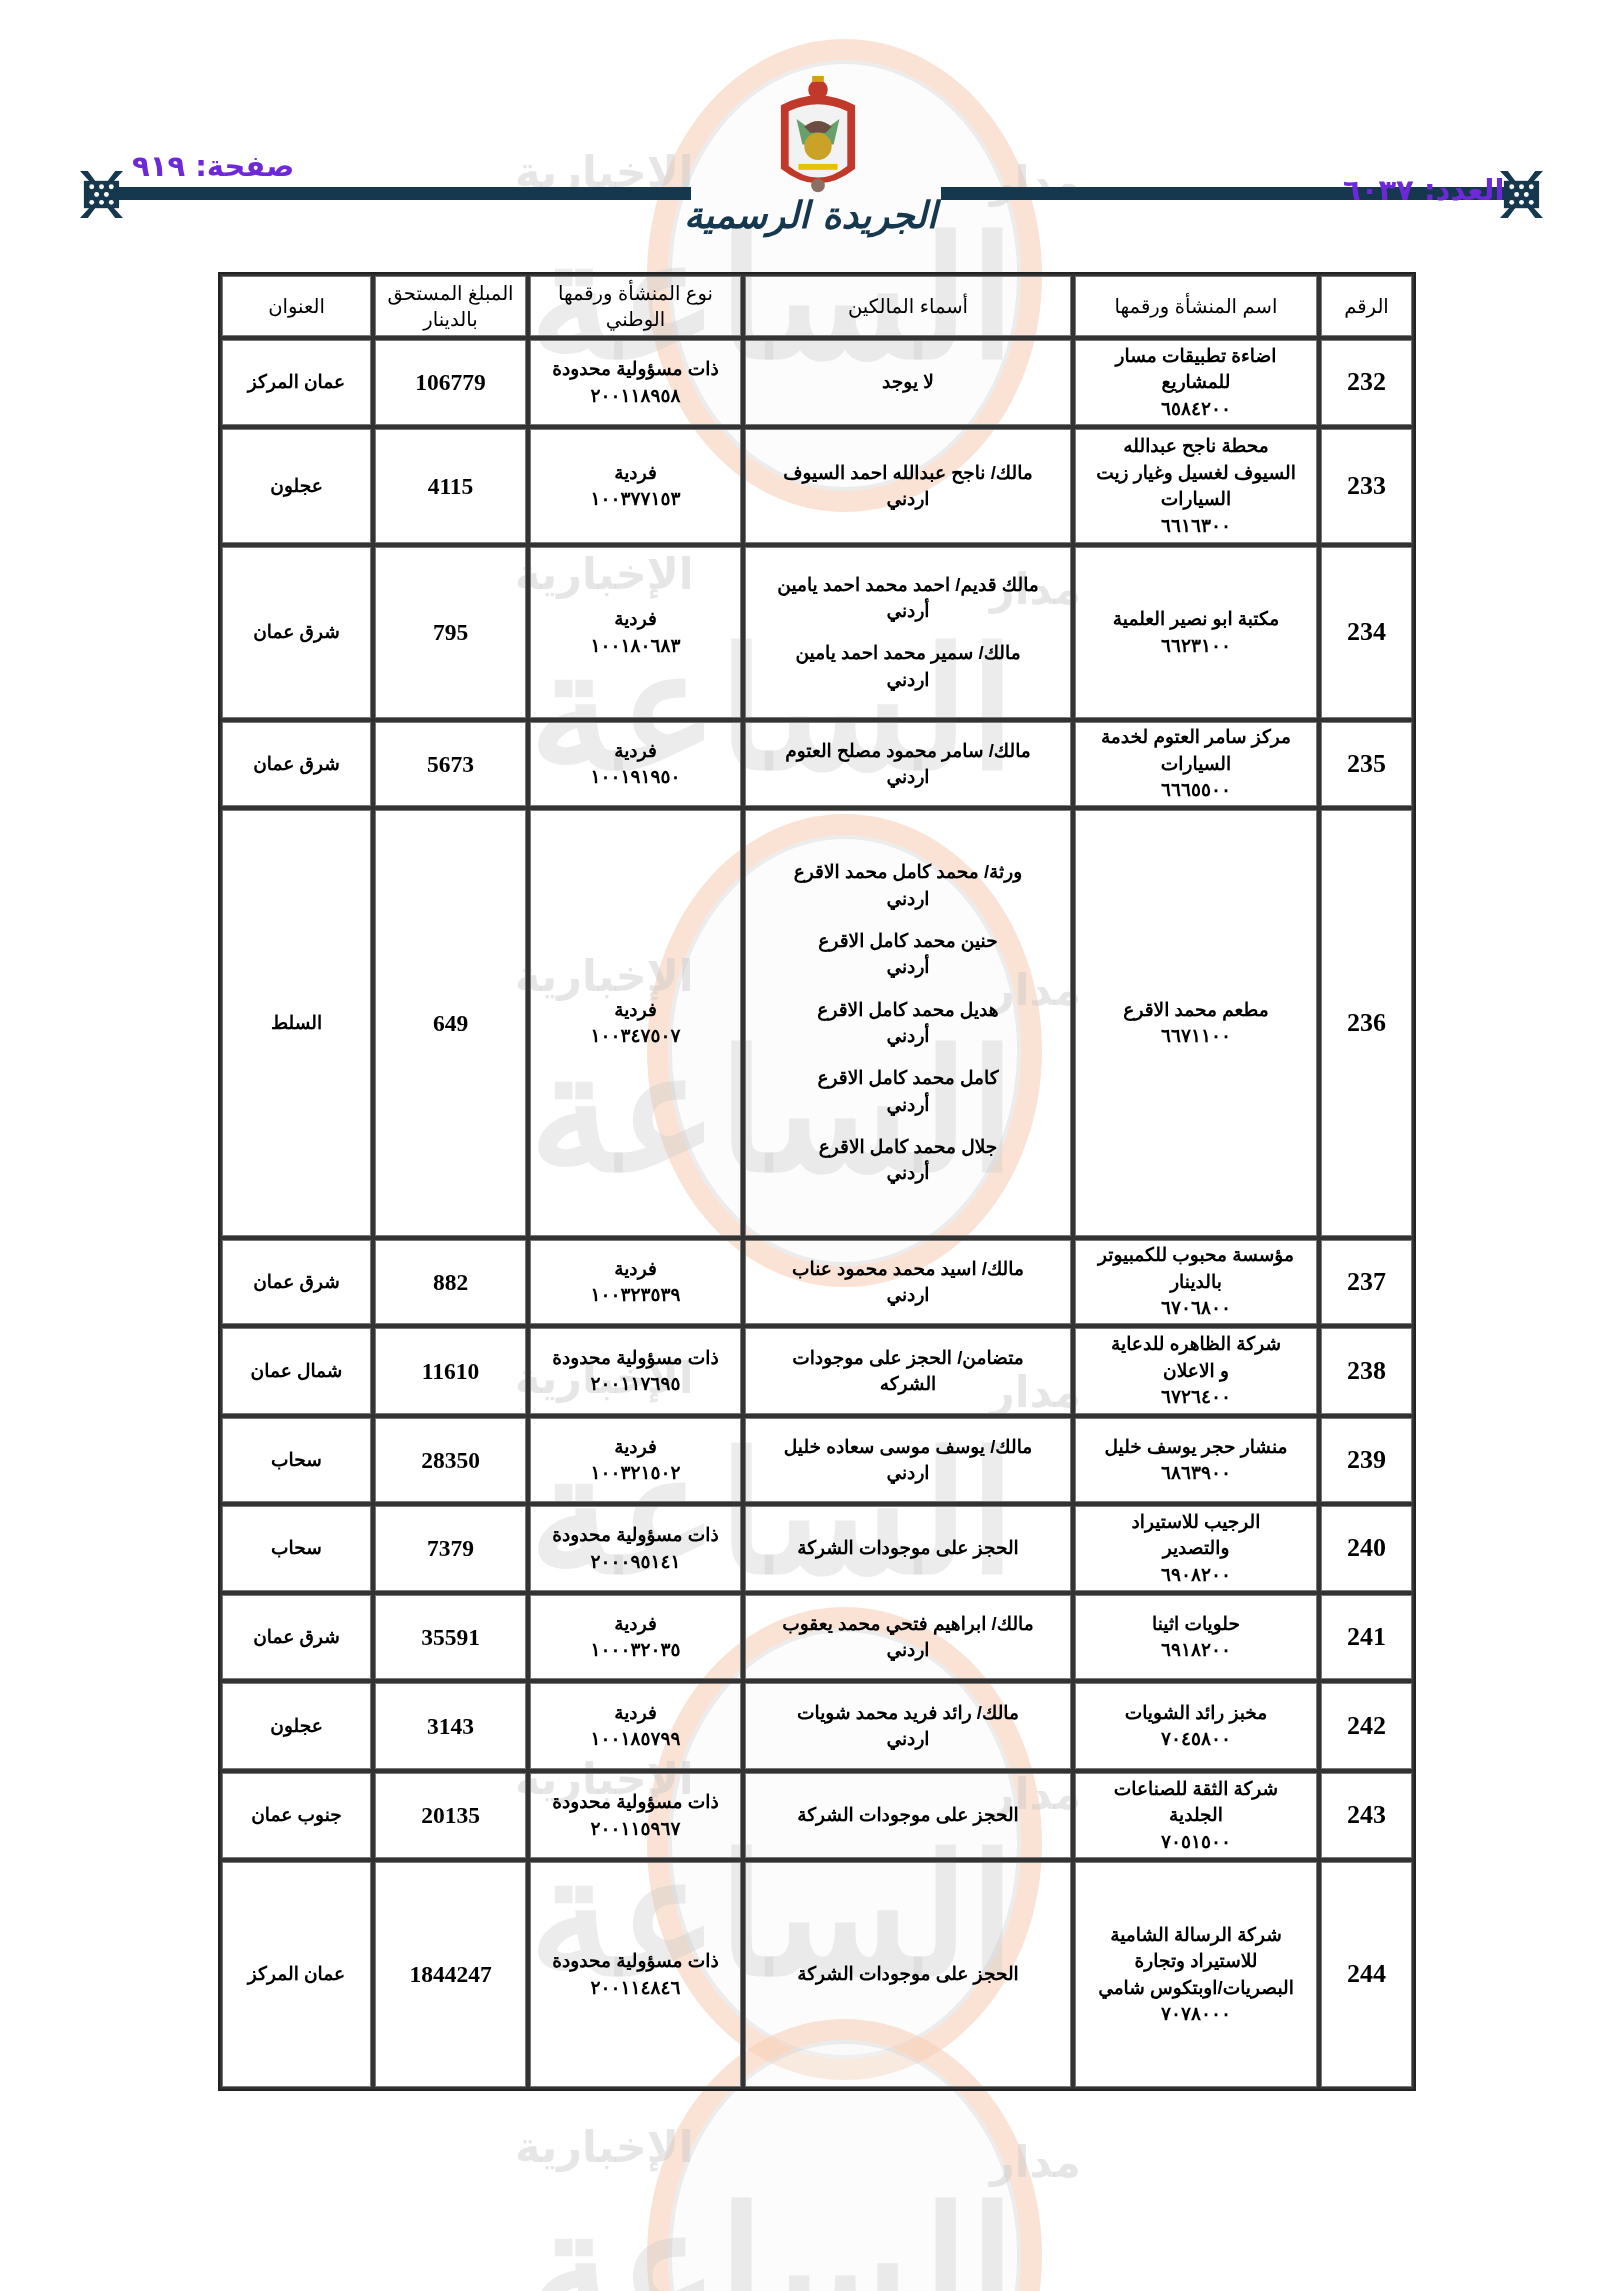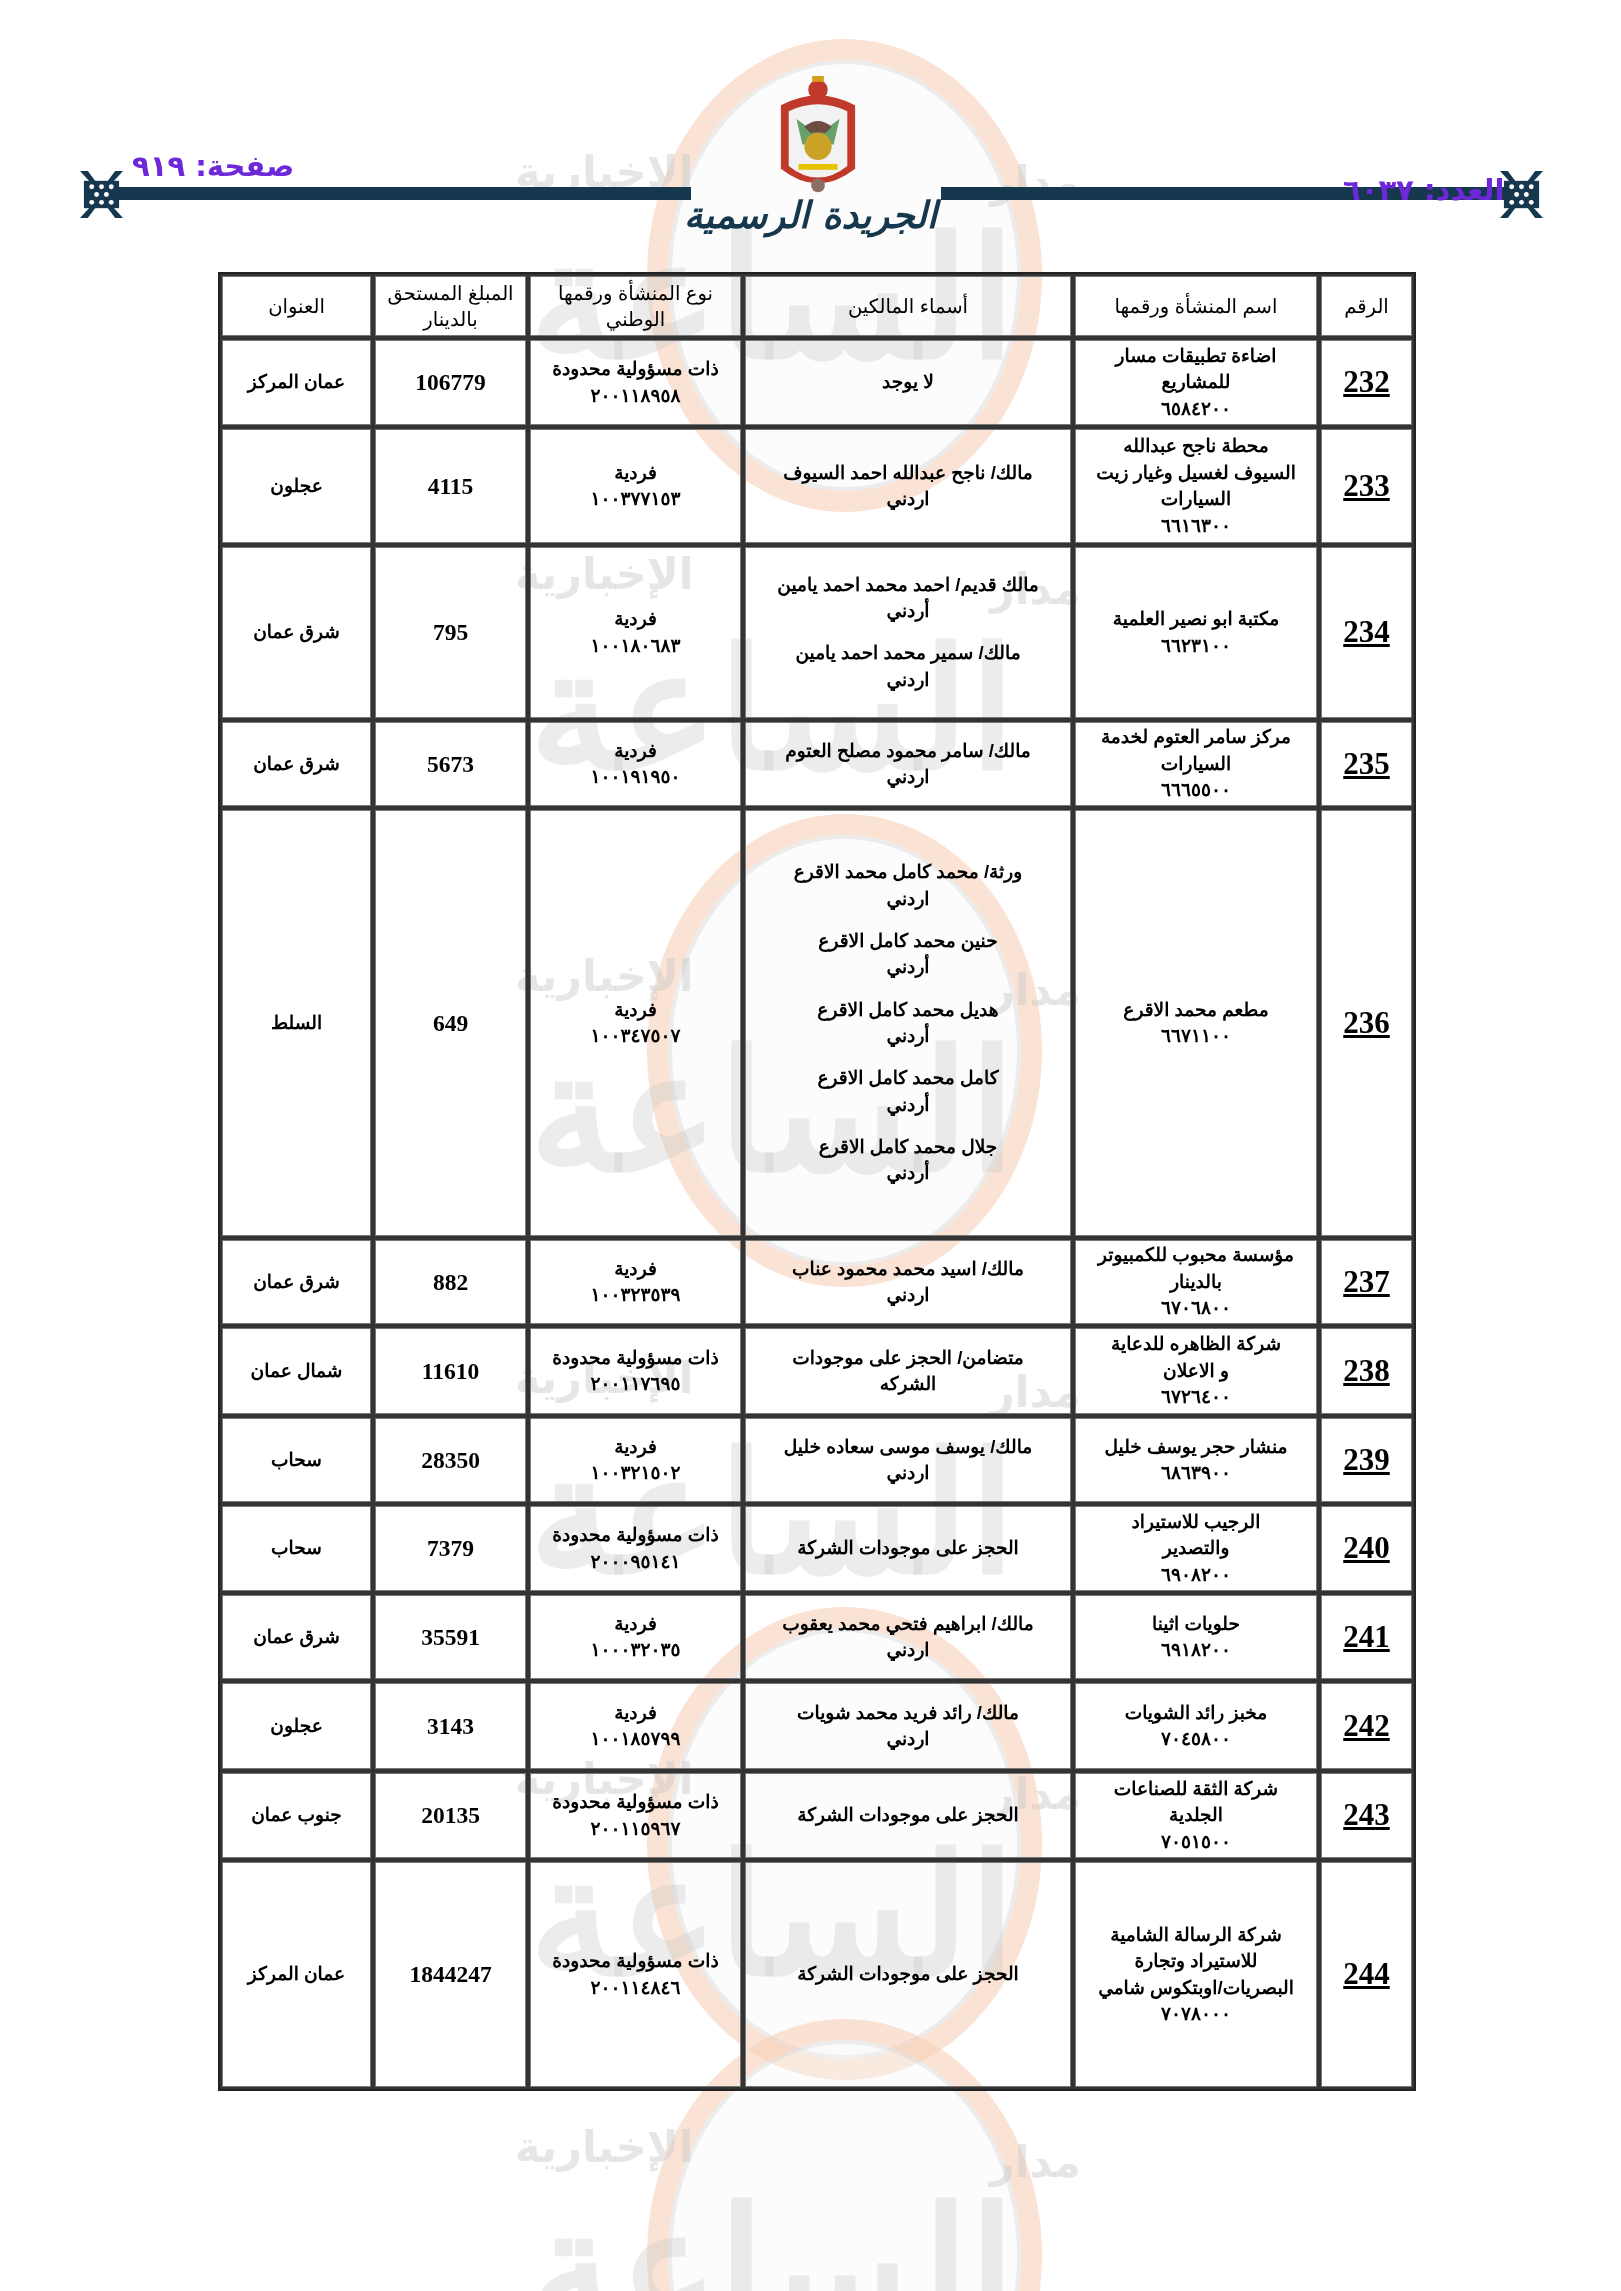--- a/index.html
+++ b/index.html
@@ -53,21 +53,21 @@
     width:100%; border-collapse:separate; border-spacing:0; direction:rtl;
     table-layout:fixed;
   }
   td, th {
     border:2px double #333; box-shadow: inset 0 0 0 1px #777;
     text-align:center; vertical-align:middle;
     font-family:"Liberation Sans", sans-serif; font-weight:bold;
     font-size:18.6px; line-height:26.5px; padding:2px 7.8px;
   }
   th { font-weight:normal; font-size:19.6px; height:56px; }
-  td.num { font-family:"Liberation Serif", serif; font-size:31px;text-decoration:underline; }
+  td.num { font-family:"Liberation Serif", serif; font-size:26px; }
   td.amt { font-family:"Liberation Serif", serif; font-size:23.5px; }
   .line { display:block; }
   .owner-block { display:block; margin:15.7px 0; }
   .natl { display:block; }
 </style>
 </head>
 <body>
 
 <div class="wm wm-clock" style="left:647px;top:39px;"></div>
 <div class="wm wm-clock" style="left:647px;top:814px;"></div>

